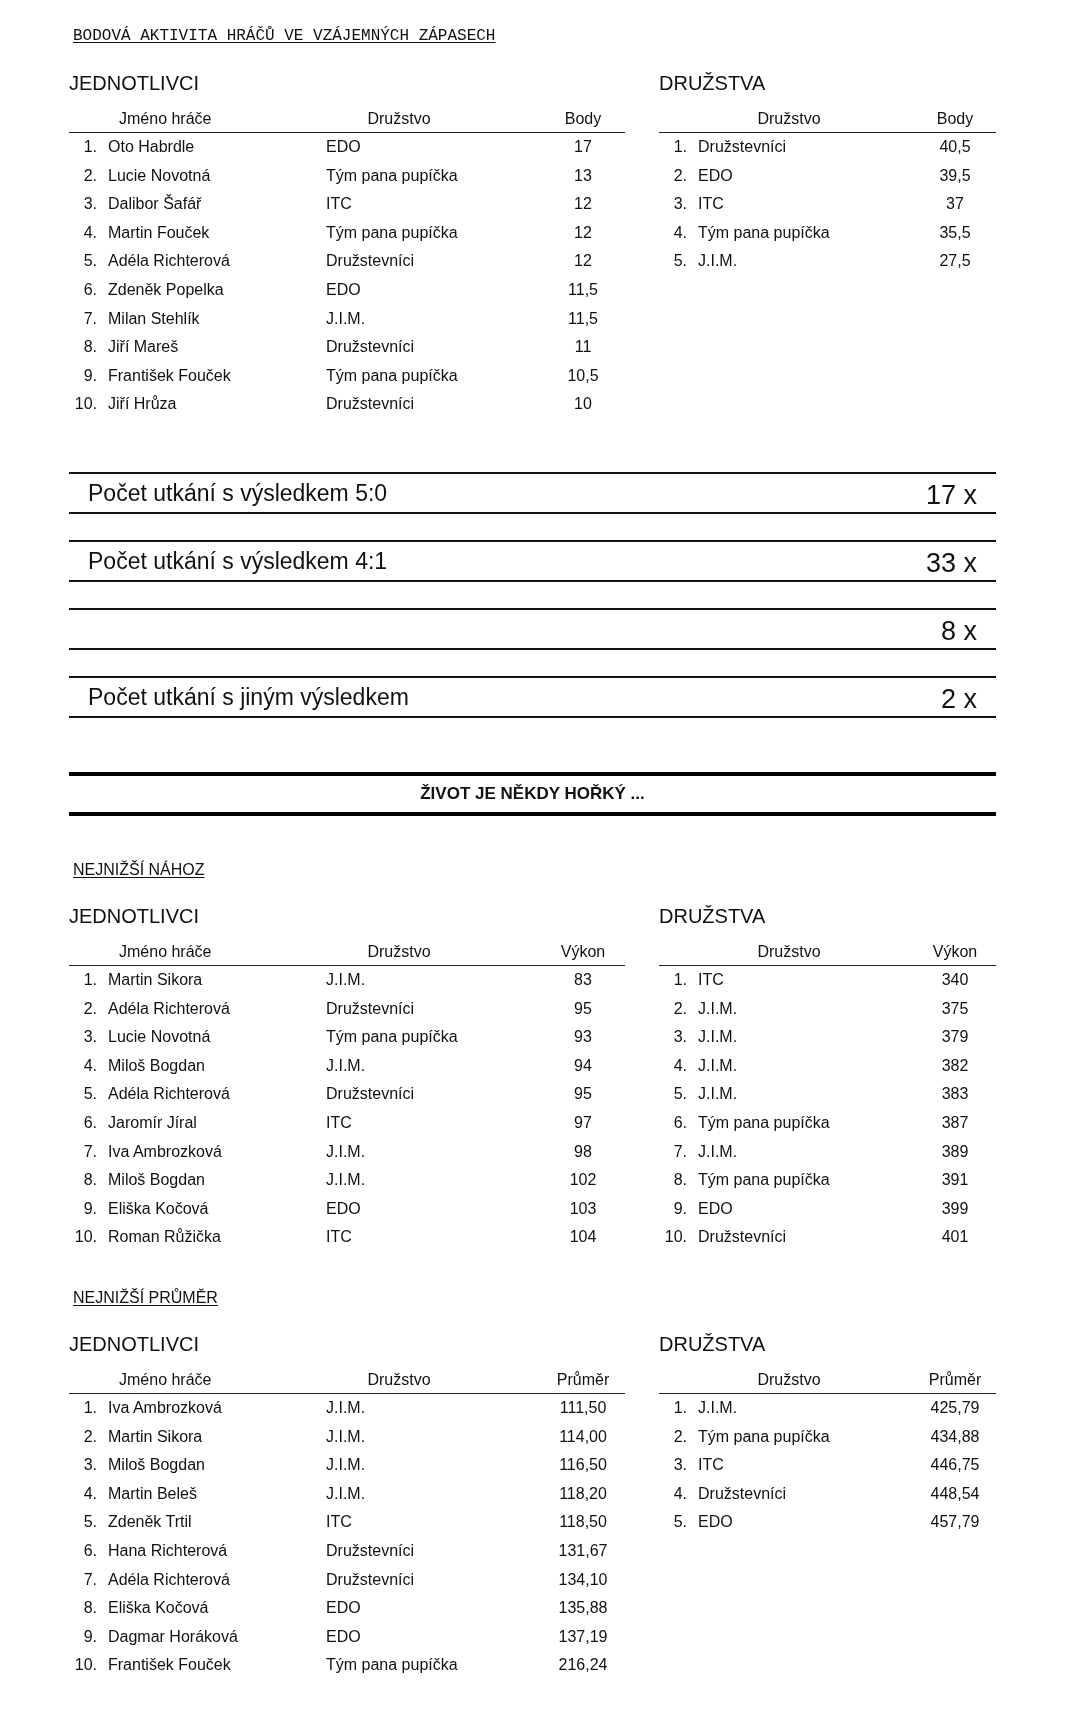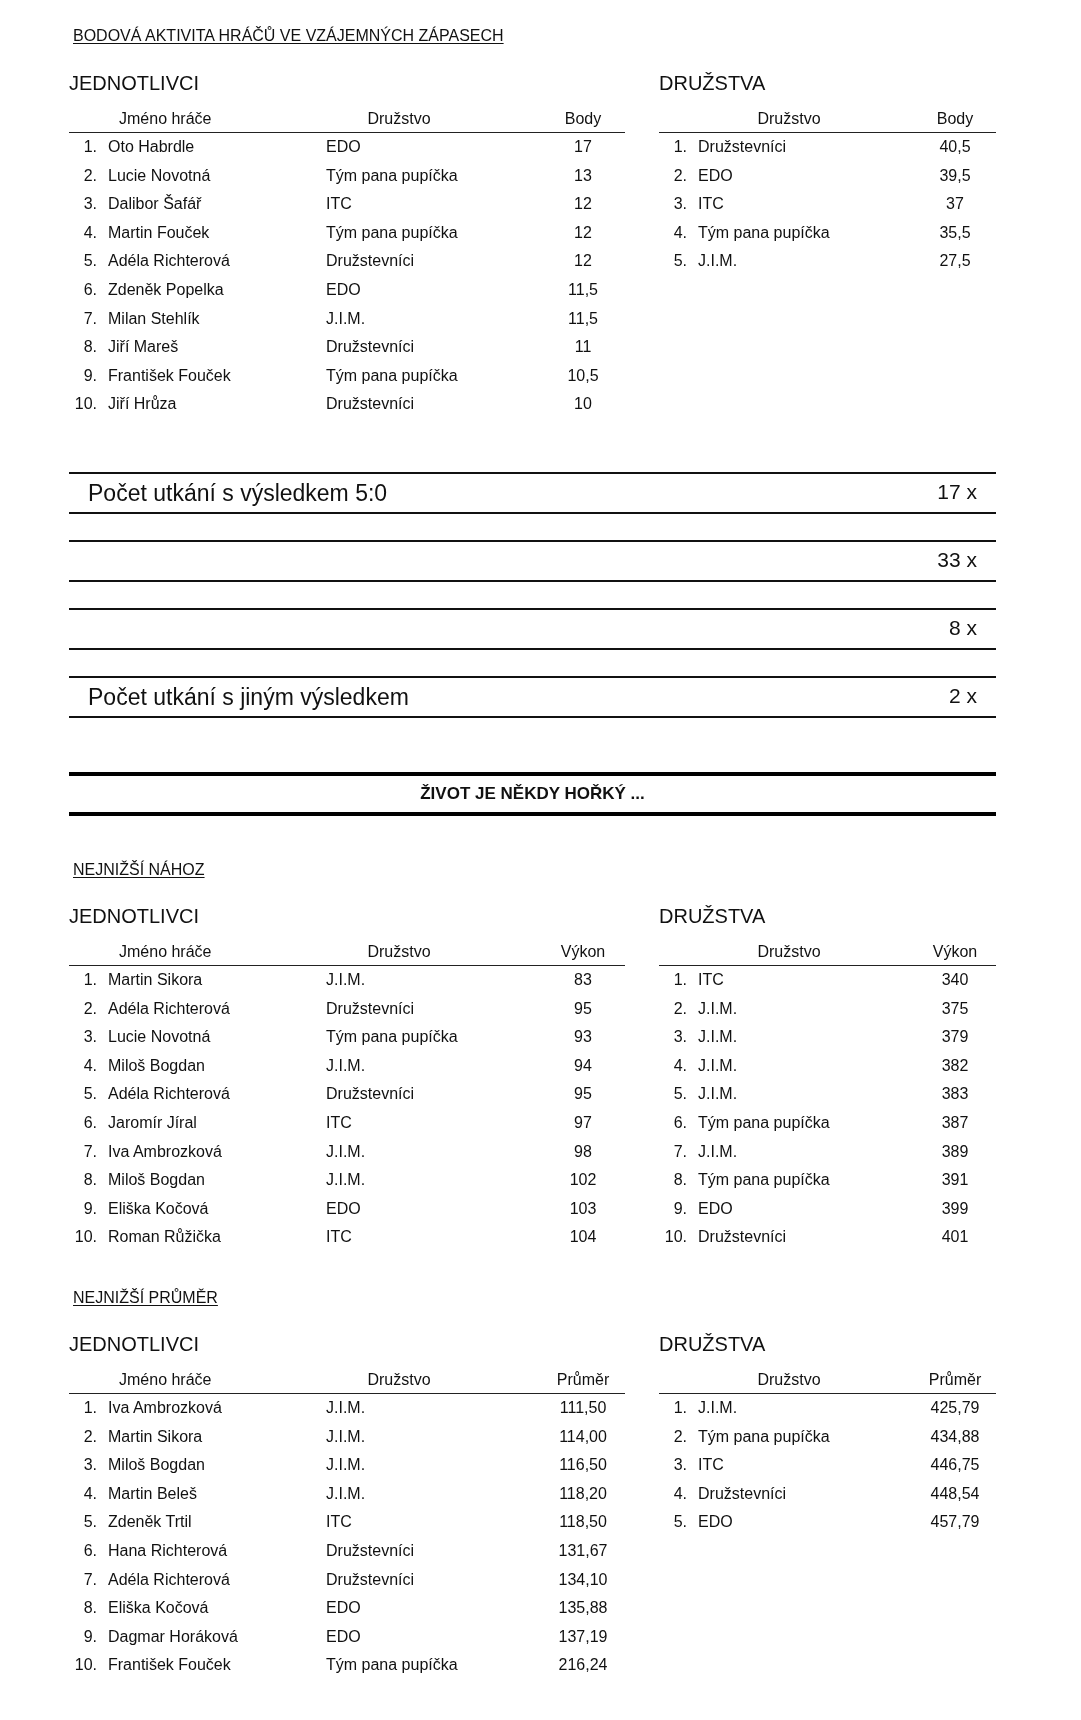--- a/index.html
+++ b/index.html
@@ -37,32 +37,32 @@
   .tr .h-val { left: 256px; width: 80px; text-align: center; }
   .tr .rank { left: 0px; }
   .tr .name { left: 39px; }
   .tr .val { left: 256px; }
 
   .result-box {
     position: absolute; left: 69px; width: 927px; height: 38px;
     border-top: 2px solid #111; border-bottom: 2px solid #111;
   }
   .result-box .lbl { position: absolute; left: 19px; top: 6px; font-size: 23px; white-space: nowrap; }
-  .result-box .cnt { position: absolute; right: 19px; top: 6px; font-size: 21px; white-space: nowrap; text-align: center; }
+  .result-box .cnt { position: absolute; right: 19px; top: 6px; font-size: 27px; white-space: nowrap; text-align: center; }
 
   .banner {
     position: absolute; left: 69px; width: 927px; top: 772px; height: 36px;
     border-top: 4px solid #000; border-bottom: 4px solid #000;
     text-align: center; font-weight: bold; font-size: 17px; line-height: 36px;
   }
 </style>
 </head>
 <body>
 
-<div class="abs sec-title" style="top:27px;">BODOVÁ AKTIVITA HRÁČŮ VE VZÁJEMNÝCH ZÁPASECH</div>
+<div class="abs sec-title" style="top:27px;font-family:Liberation Mono, monospace;">BODOVÁ AKTIVITA HRÁČŮ VE VZÁJEMNÝCH ZÁPASECH</div>
 <div class="abs group-title" style="left:69px;width:556px;top:72px;">JEDNOTLIVCI</div>
 <div class="abs group-title" style="left:659px;width:337px;top:72px;">DRUŽSTVA</div>
 
 <div class="tbl tl" style="top:110px;">
     <div class="hdr">
       <span class="h-name">Jméno hráče</span>
       <span class="h-team">Družstvo</span>
       <span class="h-val">Body</span>
     </div>
     <div class="row">
@@ -156,20 +156,21 @@
       <span class="name">J.I.M.</span>
       <span class="val">27,5</span>
     </div>
   </div>
 
 <div class="result-box" style="top:472px;">
   <span class="lbl">Počet utkání s výsledkem 5:0</span>
   <span class="cnt">17 x</span>
 </div>
 <div class="result-box" style="top:540px;">
+  <span class="lbl">Počet utkání s výsledkem 4:1</span>
   <span class="cnt">33 x</span>
 </div>
 <div class="result-box" style="top:608px;">
   <span class="cnt">8 x</span>
 </div>
 <div class="result-box" style="top:676px;">
   <span class="lbl">Počet utkání s jiným výsledkem</span>
   <span class="cnt">2 x</span>
 </div>
 

